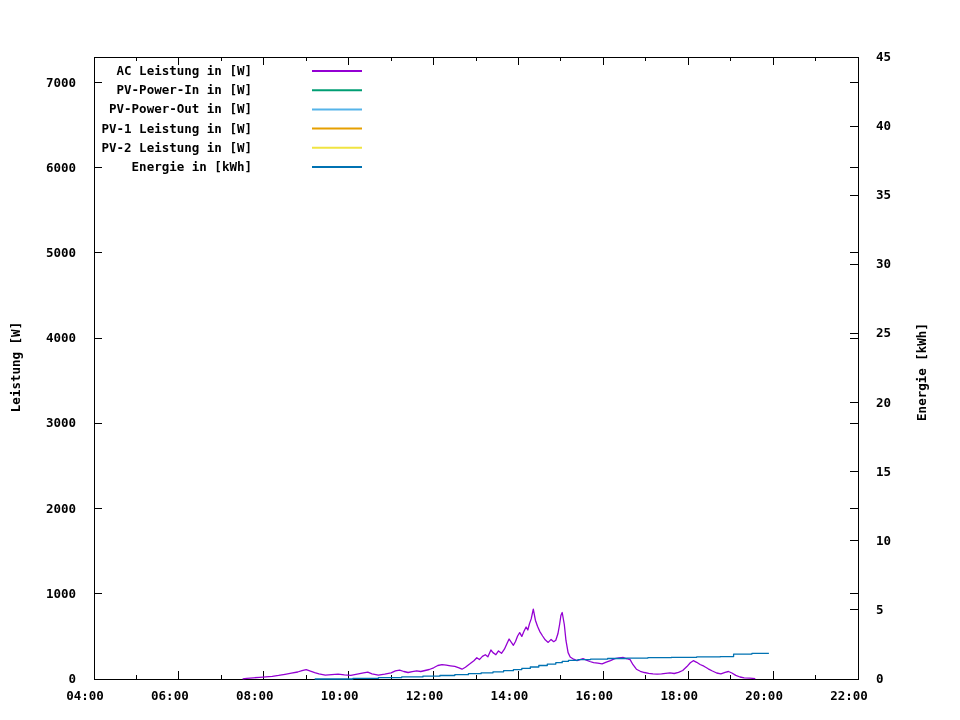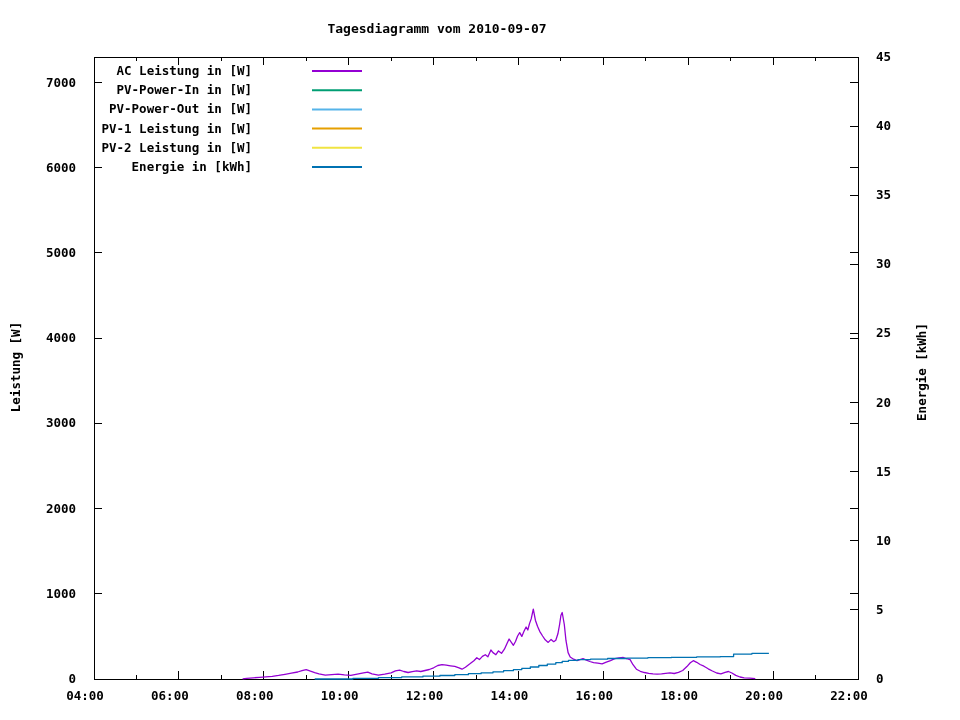--- a/index.html
+++ b/index.html
@@ -141,16 +141,15 @@
       <line x1="312" y1="90.2" x2="362" y2="90.2" stroke="#009e73" stroke-width="2"></line>
       <text x="252" y="113.4" text-anchor="end">PV-Power-Out in [W]</text>
       <line x1="312" y1="109.4" x2="362" y2="109.4" stroke="#56b4e9" stroke-width="2"></line>
       <text x="252" y="132.6" text-anchor="end">PV-1 Leistung in [W]</text>
       <line x1="312" y1="128.6" x2="362" y2="128.6" stroke="#e69f00" stroke-width="2"></line>
       <text x="252" y="151.8" text-anchor="end">PV-2 Leistung in [W]</text>
       <line x1="312" y1="147.8" x2="362" y2="147.8" stroke="#f0e442" stroke-width="2"></line>
       <text x="252" y="171" text-anchor="end">Energie in [kWh]</text>
       <line x1="312" y1="167" x2="362" y2="167" stroke="#0072b2" stroke-width="2"></line>
     </svg>
-  <div class="chart-title">Tagesdiagramm vom 2010-09-07</div>
   <div class="ylabel">Leistung [W]</div>
   <div class="y2label">Energie [kWh]</div>
 </div>
 
 </body></html>

